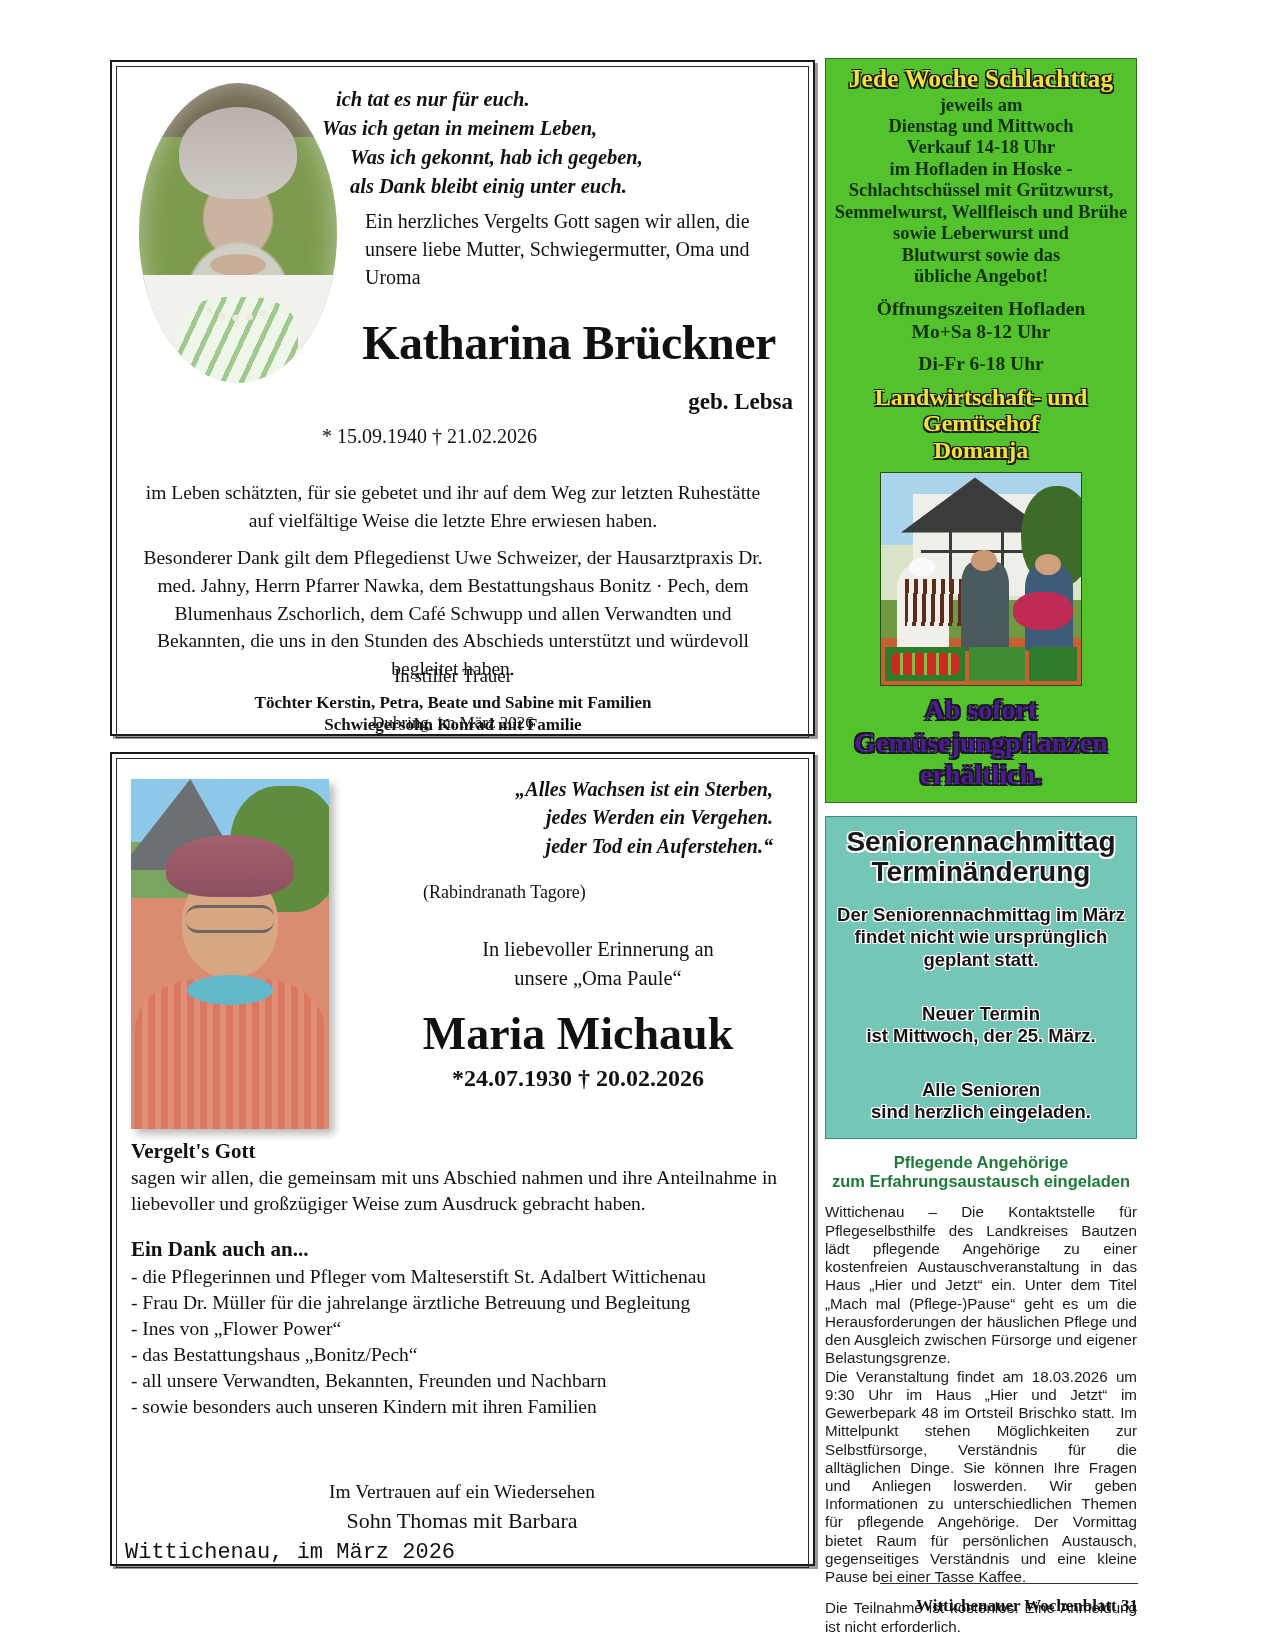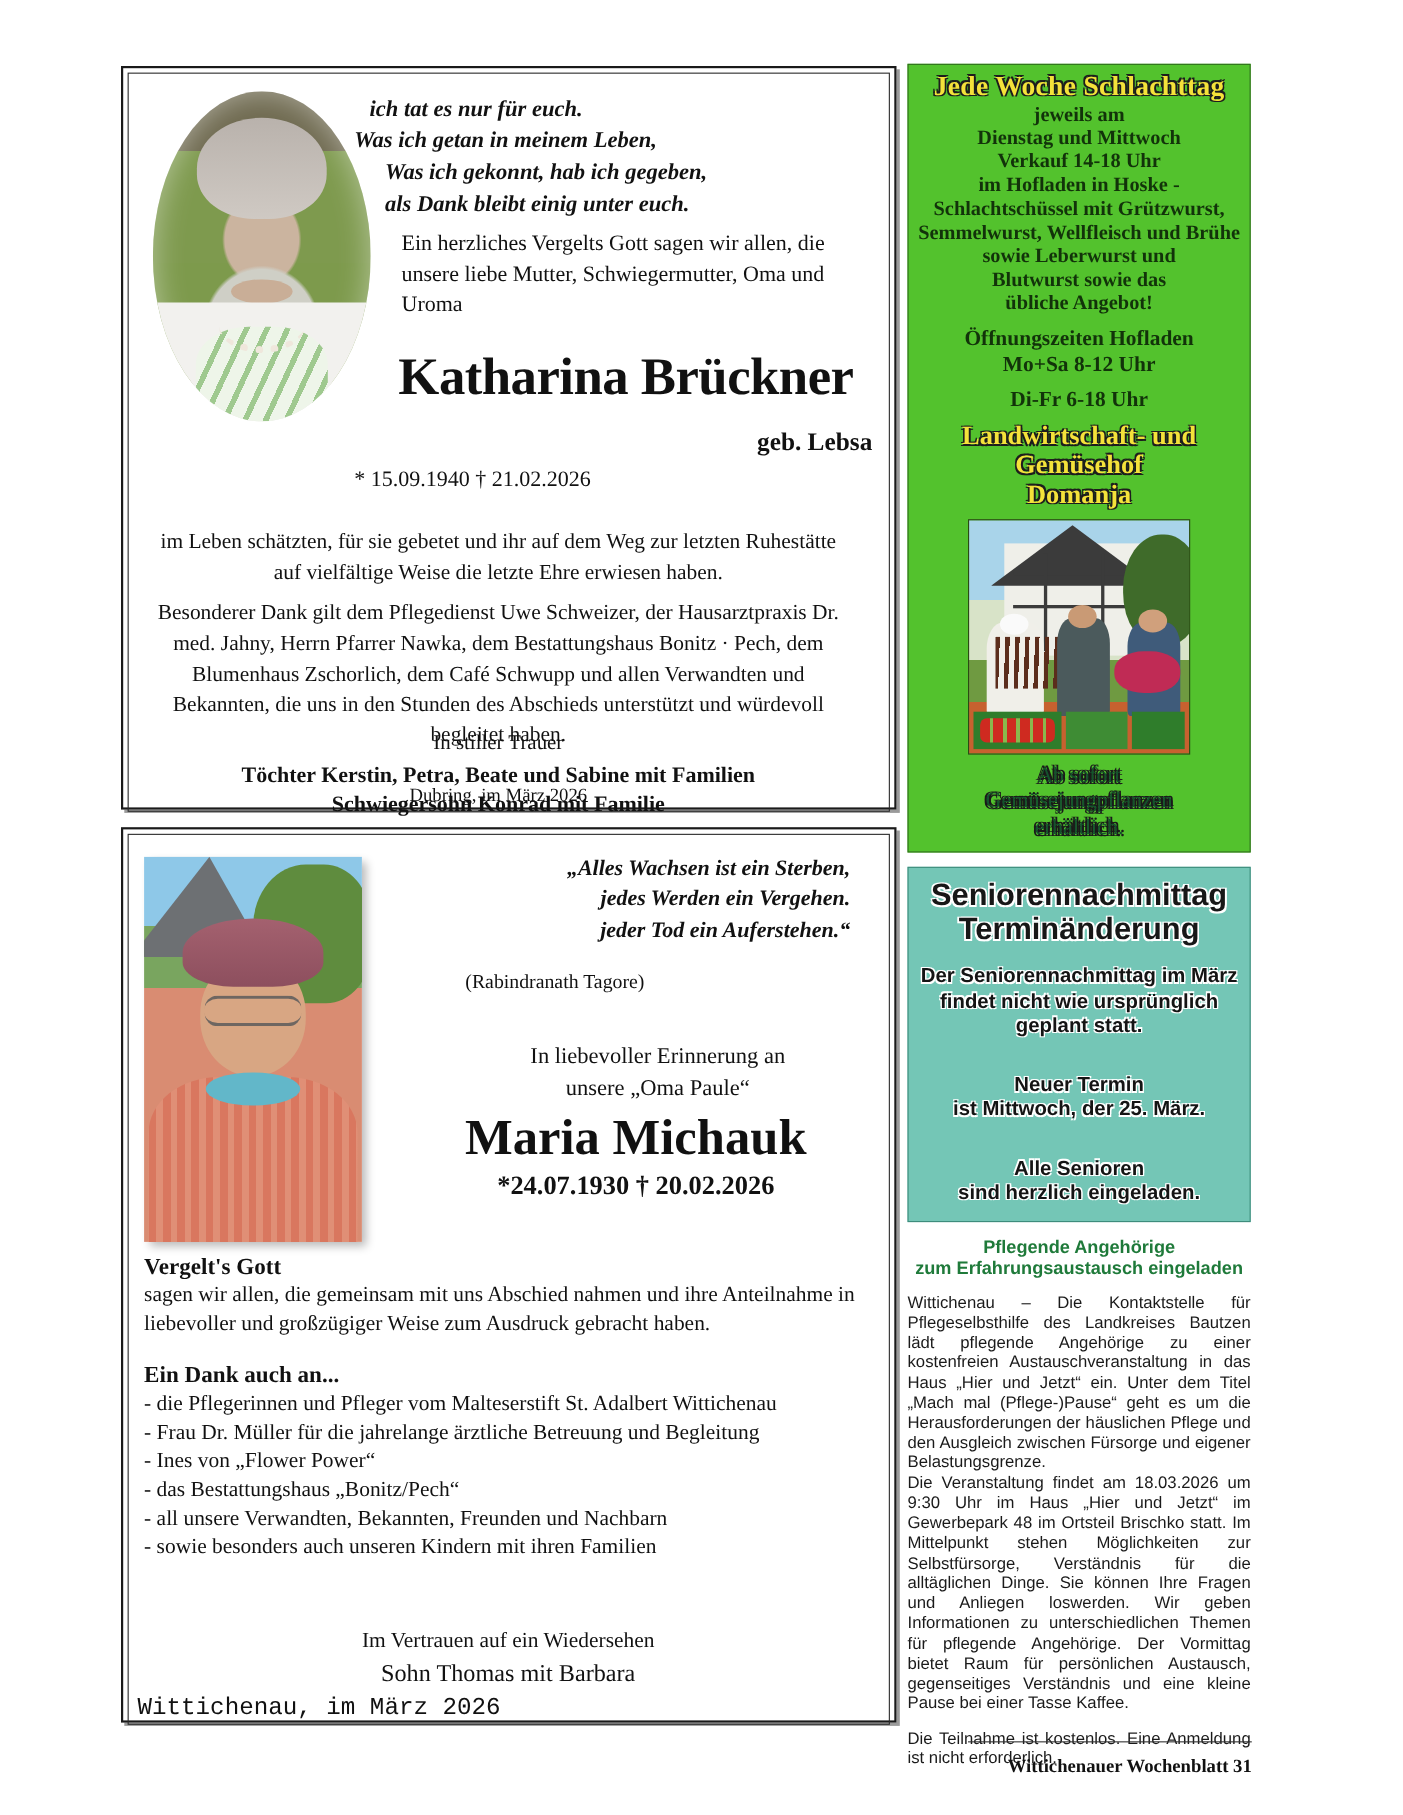--- a/index.html
+++ b/index.html
@@ -37,21 +37,21 @@
      background:linear-gradient(#b9b2ac,#cfc9c3);}
 
   .o1-verse{position:absolute;left:205px;top:18px;width:470px;font-style:italic;font-weight:bold;font-size:20.5px;line-height:1.42;}
   .o1-intro{position:absolute;left:248px;top:140px;width:430px;font-size:20px;line-height:1.40;}
   .o1-name{position:absolute;left:228px;top:248px;width:448px;text-align:center;font-size:48px;font-weight:bold;letter-spacing:-.5px;}
   .o1-geb{position:absolute;left:228px;top:322px;width:448px;text-align:right;font-size:23px;font-weight:bold;}
   .o1-dates{position:absolute;left:205px;top:358px;width:470px;text-align:left;font-size:20px;font-weight:normal;}
   .o1-body{position:absolute;left:18px;top:412px;width:636px;text-align:center;font-size:19.5px;line-height:1.42;}
   .o1-body p{margin:0 0 10px;}
   .o1-trauer{position:absolute;left:18px;top:598px;width:636px;text-align:center;font-size:19px;}
-  .o1-family{position:absolute;left:18px;top:625px;width:636px;text-align:center;font-size:20px;font-weight:bold;line-height:1.30;}
+  .o1-family{position:absolute;left:18px;top:625px;width:636px;text-align:center;font-size:17px;font-weight:bold;line-height:1.30;}
   .o1-place{position:absolute;left:18px;bottom:4px;width:636px;text-align:center;font-size:17px;}
 
   
   #obit2{margin-top:16px;height:810px;}
   #obit2 .obit-inner{height:802px;position:relative;}
   .o2-photo{position:absolute;left:14px;top:20px;width:198px;height:350px;overflow:hidden;
     box-shadow:5px 5px 8px rgba(0,0,0,.28);
     background:linear-gradient(#8ec8e8 0 18%, #79a55f 18% 34%, #d98c72 34% 100%);}
   .o2-photo .roof{position:absolute;left:-6%;top:0;width:62%;height:26%;background:#6d7073;
      clip-path:polygon(0 100%,58% 0,100% 100%);}
@@ -61,21 +61,21 @@
   .o2-photo .face{position:absolute;left:50%;top:26%;width:96px;height:108px;margin-left:-48px;border-radius:48%;
      background:#d8a683;}
   .o2-photo .glass{position:absolute;left:50%;top:36%;width:88px;height:22px;margin-left:-44px;
      border-top:3px solid #5c5c5c;border-bottom:3px solid #5c5c5c;border-radius:12px;opacity:.85;}
   .o2-photo .scarf{position:absolute;left:50%;top:56%;width:86px;height:30px;margin-left:-43px;border-radius:50%;background:#62b7c9;}
   .o2-photo .sweater{position:absolute;left:50%;bottom:0;width:190px;height:150px;margin-left:-95px;border-radius:34% 34% 0 0;
      background:repeating-linear-gradient(90deg,#d9775f 0 7px,#e08f76 7px 13px);}
 
   .o2-verse{position:absolute;left:306px;top:16px;width:350px;text-align:right;font-style:italic;font-weight:bold;font-size:20px;line-height:1.42;}
   .o2-source{position:absolute;left:306px;top:123px;width:350px;text-align:left;font-size:18px;}
-  .o2-dedic{position:absolute;left:286px;top:176px;width:390px;text-align:center;font-size:20.5px;line-height:1.40;margin-top:11px;}
+  .o2-dedic{position:absolute;left:286px;top:176px;width:390px;text-align:center;font-size:20.5px;line-height:1.40;}
   .o2-name{position:absolute;left:246px;top:248px;width:430px;text-align:center;font-size:46px;font-weight:bold;}
   .o2-dates{position:absolute;left:246px;top:306px;width:430px;text-align:center;font-size:24px;font-weight:bold;}
 
   .o2-block{position:absolute;left:14px;top:378px;width:662px;font-size:19.5px;line-height:1.34;}
   .o2-block .hd{font-weight:bold;font-size:21px;}
   .o2-block p{margin:0;}
   .o2-block .gap{height:18px;}
   .o2-list{list-style:none;margin:0;padding:0;}
   .o2-list li{margin:0;}
   .o2-close{position:absolute;left:14px;top:720px;width:662px;text-align:center;font-size:19.5px;line-height:1.38;}
@@ -88,21 +88,21 @@
   .ad-green{background:#53c22d;border:1px solid #2f6f1c;padding:6px 6px 10px;box-sizing:border-box;
      font-family:"Liberation Serif",serif;text-align:center;color:#0d2c06;width:312px;}
   .ad-green .headline{font-size:25px;font-weight:bold;color:#f4e23a;
      -webkit-text-stroke:0px;text-shadow:-1.5px -1.5px 0 #1d1d1d,1.5px -1.5px 0 #1d1d1d,-1.5px 1.5px 0 #1d1d1d,1.5px 1.5px 0 #1d1d1d;
      letter-spacing:.3px;line-height:1.1;margin-bottom:2px;}
   .ad-green .l{font-size:18.5px;font-weight:bold;line-height:1.16;color:#12330a;}
   .ad-green .gapsm{height:9px;}
   .ad-green .sub{font-size:19.5px;font-weight:bold;line-height:1.18;color:#12330a;}
   .ad-green .farmtitle{font-size:24px;font-weight:bold;color:#f4e23a;line-height:1.12;
      text-shadow:-1.5px -1.5px 0 #1d1d1d,1.5px -1.5px 0 #1d1d1d,-1.5px 1.5px 0 #1d1d1d,1.5px 1.5px 0 #1d1d1d;}
-  .ad-green .closing{font-size:20px;font-weight:normal;color:#14532d;line-height:1.16;
+  .ad-green .closing{font-size:28px;font-weight:bold;color:#4c1d95;line-height:1.16;
      text-shadow:-1.6px -1.6px 0 #1a1a1a,1.6px -1.6px 0 #1a1a1a,-1.6px 1.6px 0 #1a1a1a,1.6px 1.6px 0 #1a1a1a;}
 
   .farm-photo{width:200px;height:212px;margin:8px auto 8px;border:1px solid #2b4a14;position:relative;overflow:hidden;
      background:linear-gradient(#a9d4ea 0 34%, #d8e3c8 34% 60%, #6f9a41 60% 78%, #c7612f 78% 100%);}
   .farm-photo .house{position:absolute;left:16%;top:10%;width:62%;height:48%;background:#efefe9;}
   .farm-photo .gable{position:absolute;left:10%;top:2%;width:74%;height:26%;background:#3b3b3b;clip-path:polygon(0 100%,50% 0,100% 100%);}
   .farm-photo .beam1{position:absolute;left:20%;top:22%;width:54%;height:3px;background:#3b3b3b;}
   .farm-photo .beam2{position:absolute;left:20%;top:36%;width:54%;height:3px;background:#3b3b3b;}
   .farm-photo .beam3{position:absolute;left:34%;top:14%;width:3px;height:42%;background:#3b3b3b;}
   .farm-photo .beam4{position:absolute;left:60%;top:14%;width:3px;height:42%;background:#3b3b3b;}

